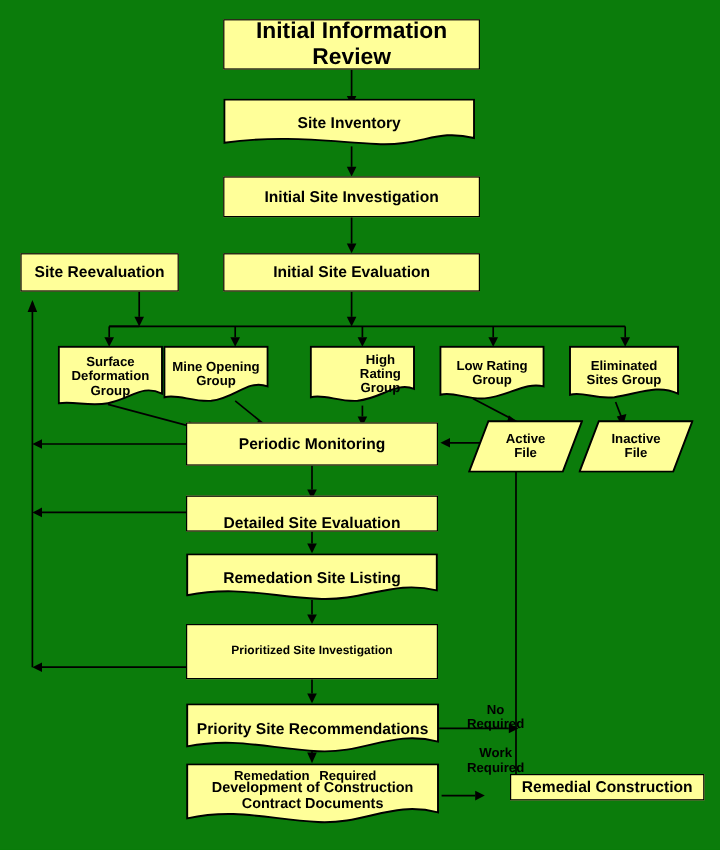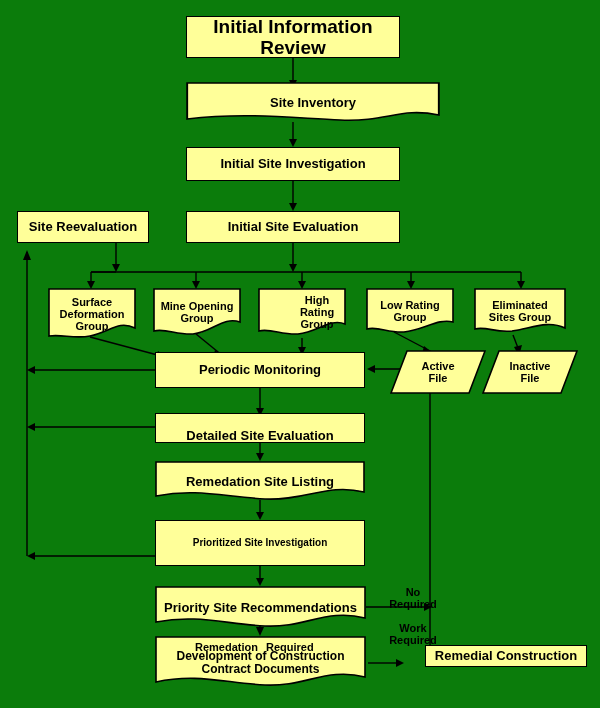--- a/index.html
+++ b/index.html
@@ -139,21 +139,21 @@
     <polygon points="35,423 35,431 27,427"></polygon>
 
     <line x1="155" y1="556" x2="35" y2="556"></line>
     <polygon points="35,552 35,560 27,556"></polygon>
   </svg>
 
   <div class="node proc" style="left:186px;top:16px;width:214px;height:42px;font-size:19px;">
     <span style="white-space: pre-line;">Initial Information Review</span>
   </div>
 
-  <div class="node doc" style="left:186px;top:82px;width:254px;height:42px;font-size:13px;text-align:center;">
+  <div class="node doc" style="left:186px;top:82px;width:210px;height:42px;font-size:13px;text-align:center;">
     <svg viewBox="0 0 214 42" preserveAspectRatio="none">
       <path d="M1,1 L213,1 L213,33 C180,25 170,40 130,38 C90,36 50,30 1,37 Z" fill="#ffff99" stroke="#000" stroke-width="1.6"></path>
     </svg>
     <span style="white-space: pre-line;">Site Inventory</span>
   </div>
 
   <div class="node proc" style="left:186px;top:147px;width:214px;height:34px;font-size:13px;">
     <span style="white-space: pre-line;">Initial Site Investigation</span>
   </div>
 
@@ -167,21 +167,21 @@
 
   <div class="node doc" style="left:48px;top:288px;width:88px;height:52px;font-size:11px;">
     <svg viewBox="0 0 88 52" preserveAspectRatio="none">
       <path d="M1,1 L87,1 L87,40 C70,32 62,44 42,48 C26,51 14,46 1,48 Z" fill="#ffff99" stroke="#000" stroke-width="1.6"></path>
     </svg>
     <span style="white-space: pre-line;">Surface
 Deformation
 Group</span>
   </div>
 
-  <div class="node doc" style="left:153px;top:288px;width:88px;height:48px;font-size:11px;">
+  <div class="node doc" style="left:136px;top:288px;width:88px;height:48px;font-size:11px;">
     <svg viewBox="0 0 88 48" preserveAspectRatio="none">
       <path d="M1,1 L87,1 L87,34 C70,28 60,44 40,46 C24,47 12,40 1,43 Z" fill="#ffff99" stroke="#000" stroke-width="1.6"></path>
     </svg>
     <span style="white-space: pre-line;">Mine Opening
 Group</span>
   </div>
 
   <div class="node doc" style="left:258px;top:288px;width:88px;height:48px;font-size:11px;padding-left:30px;">
     <svg viewBox="0 0 88 48" preserveAspectRatio="none">
       <path d="M1,1 L87,1 L87,36 C72,30 60,44 40,46 C24,47 12,40 1,43 Z" fill="#ffff99" stroke="#000" stroke-width="1.6"></path>

